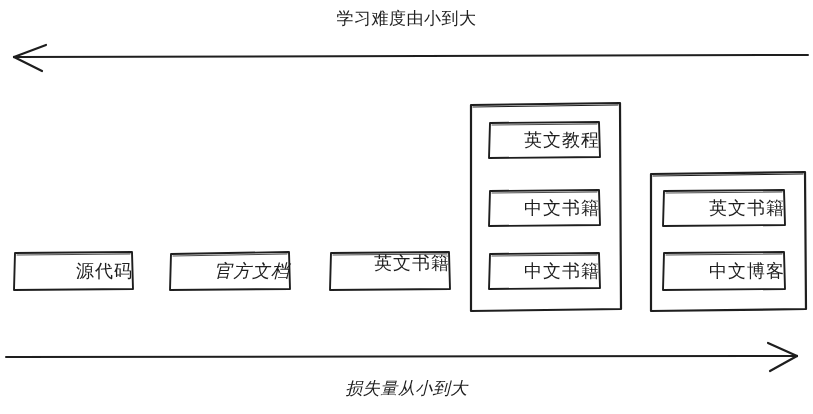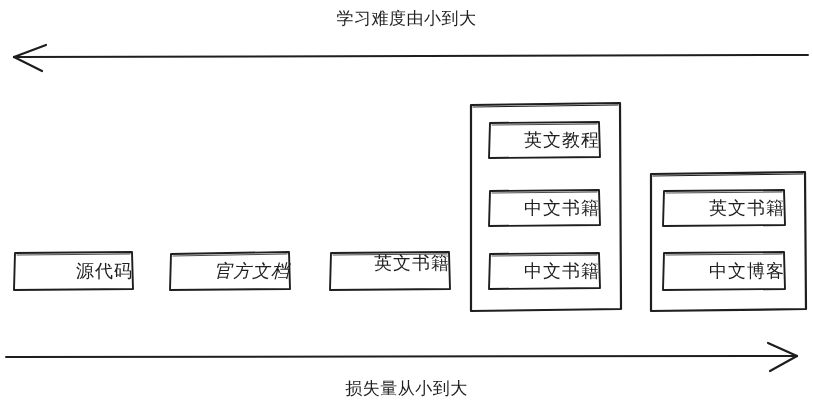--- a/index.html
+++ b/index.html
@@ -30,20 +30,21 @@
     left: 0;
     right: 0;
     top: 9px;
     text-align: center;
   }
   #bottom-label {
     left: 0;
     right: 0;
     top: 379px;
     text-align: center;
+    font-style: italic;
   }
   svg.sketch {
     position: absolute;
     left: 0;
     top: 0;
     width: 813px;
     height: 414px;
     overflow: visible;
     pointer-events: none;
   }

